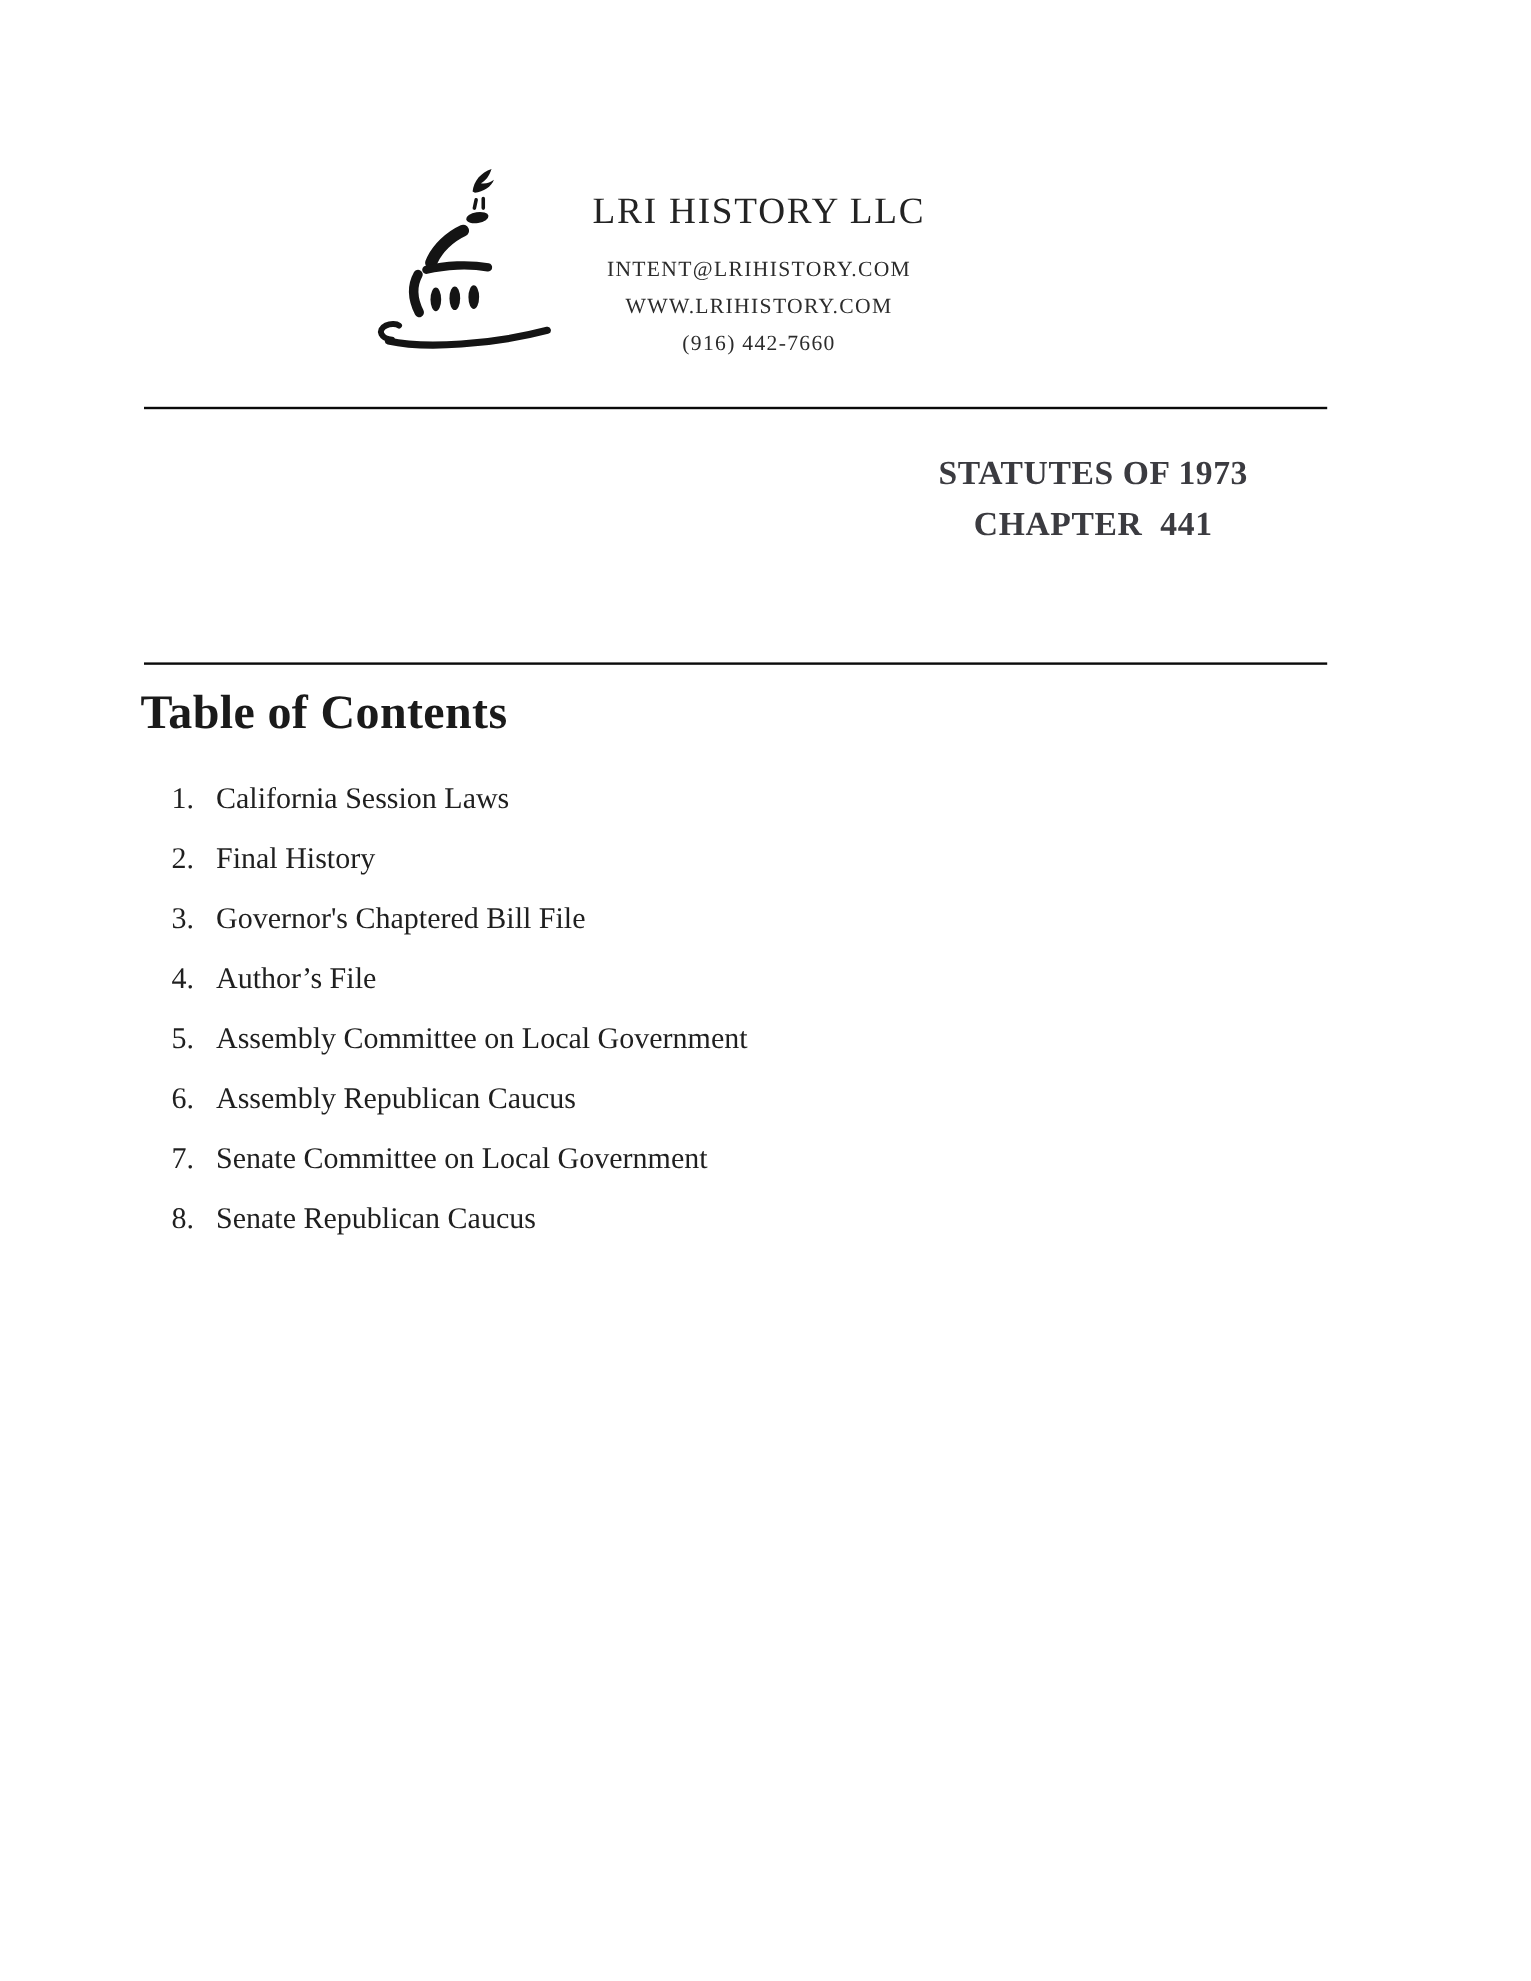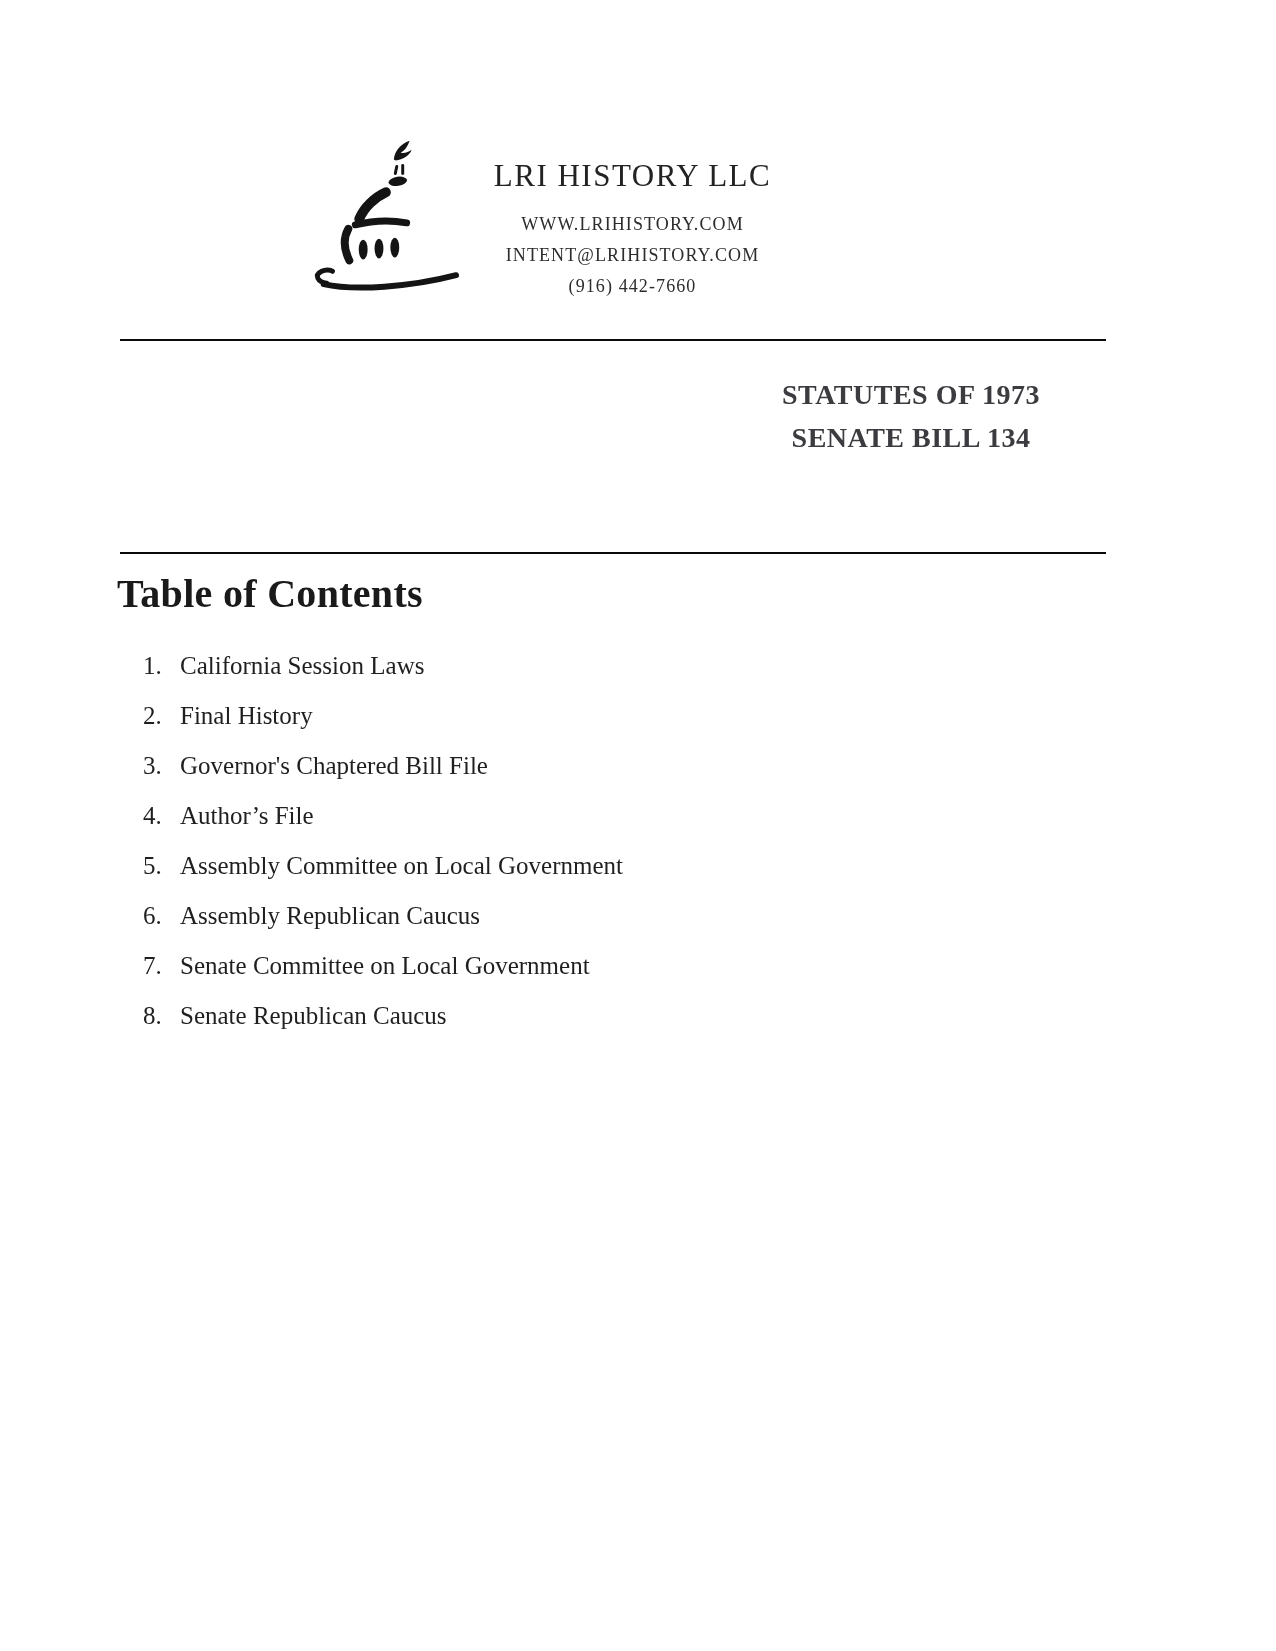--- a/index.html
+++ b/index.html
@@ -133,31 +133,31 @@
       <ellipse cx="96" cy="123" rx="4.5" ry="10" fill="#141414" stroke="none"></ellipse>
 
       <path d="M27,159 C18,158 14,151 22,147 C26,145 31,145.5 33,147" stroke-width="5"></path>
 
       <path d="M24,160 C55,167 112,163 158,151" stroke-width="6"></path>
     </g>
   </svg>
 
   <div class="letterhead-text">
     <div class="company-name">LRI HISTORY LLC</div>
+    <div class="contact-line">INTENT@LRIHISTORY.COM</div>
     <div class="contact-line">WWW.LRIHISTORY.COM</div>
-    <div class="contact-line">INTENT@LRIHISTORY.COM</div>
     <div class="contact-line">(916) 442-7660</div>
   </div>
 
   <div class="rule rule-top"></div>
   <div class="rule rule-bottom"></div>
 
   <div class="reference">
     <div class="ref-line">STATUTES OF 1973</div>
-    <div class="ref-line">SENATE BILL 134</div>
+    <div class="ref-line">CHAPTER  441</div>
   </div>
 
   <h1 class="toc-title">Table of Contents</h1>
 
   <ol class="toc-list">
     <li class="toc-item">
       <span class="toc-num">1.</span>
       <span class="toc-label">California Session Laws</span>
     </li>
     <li class="toc-item">

